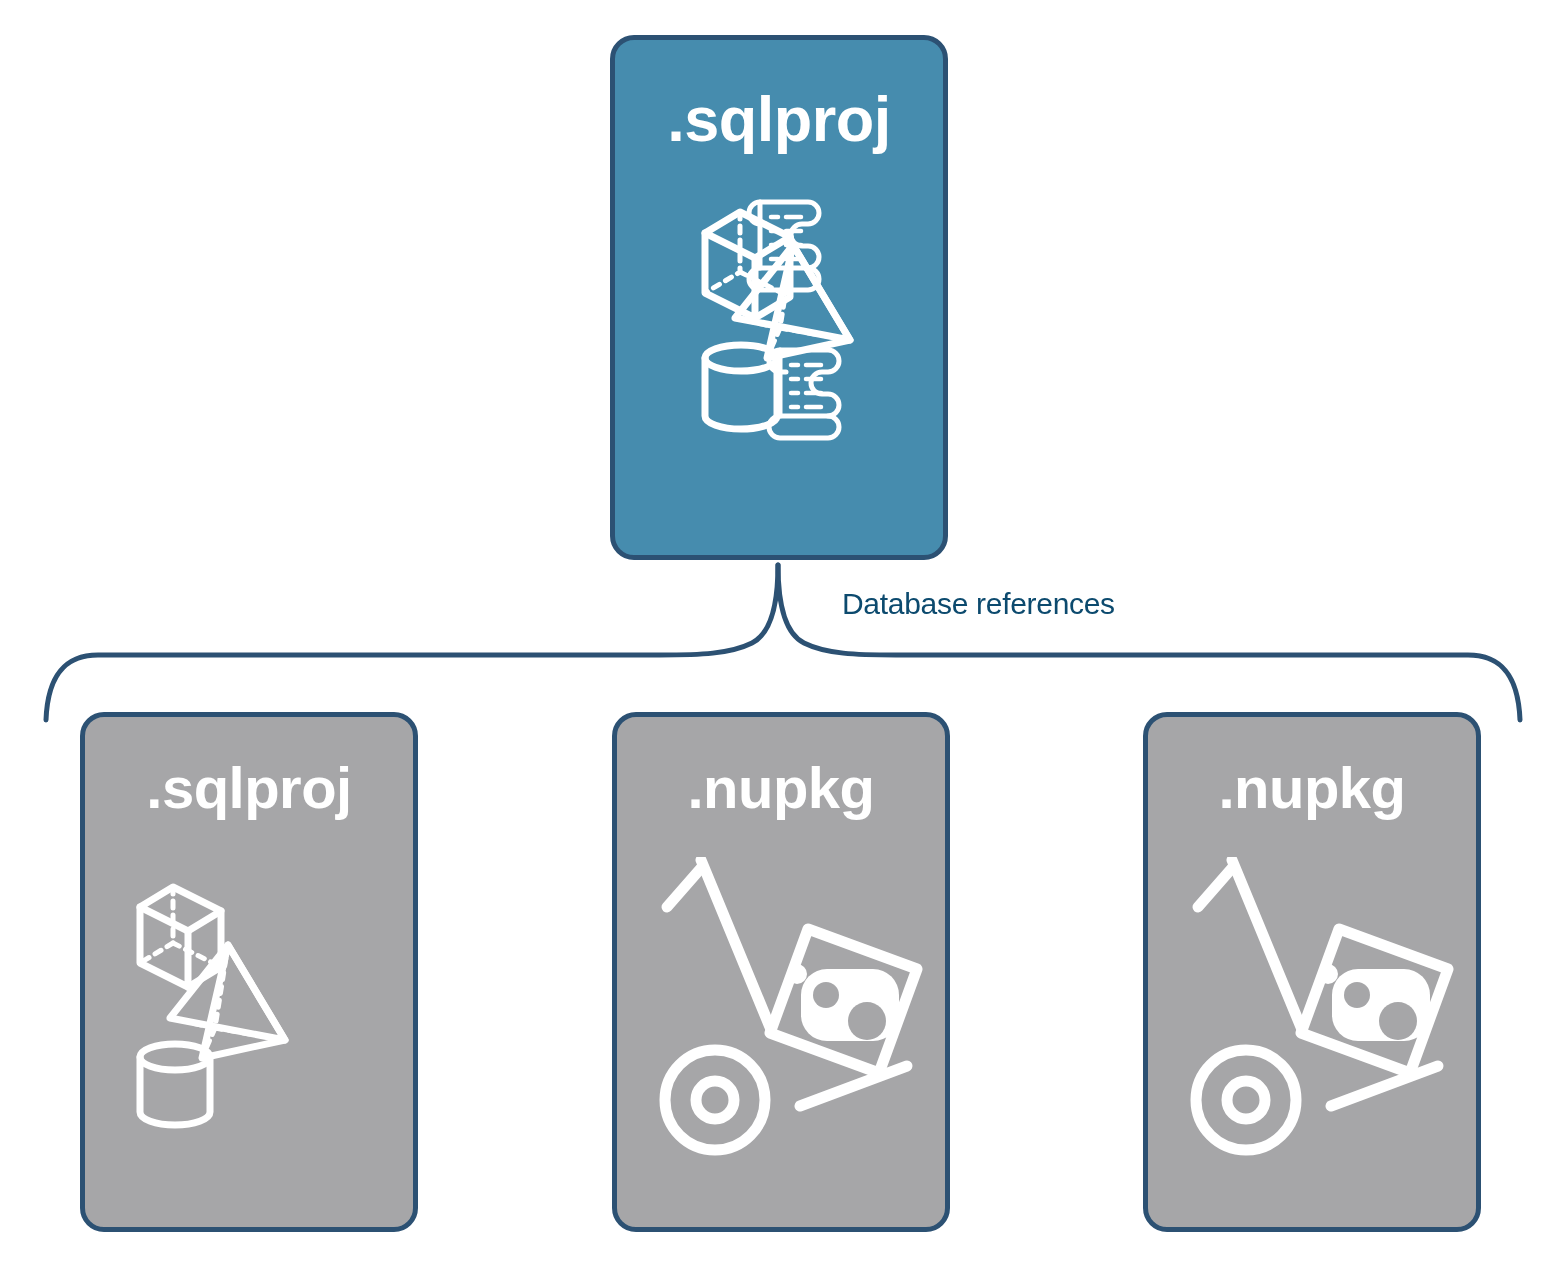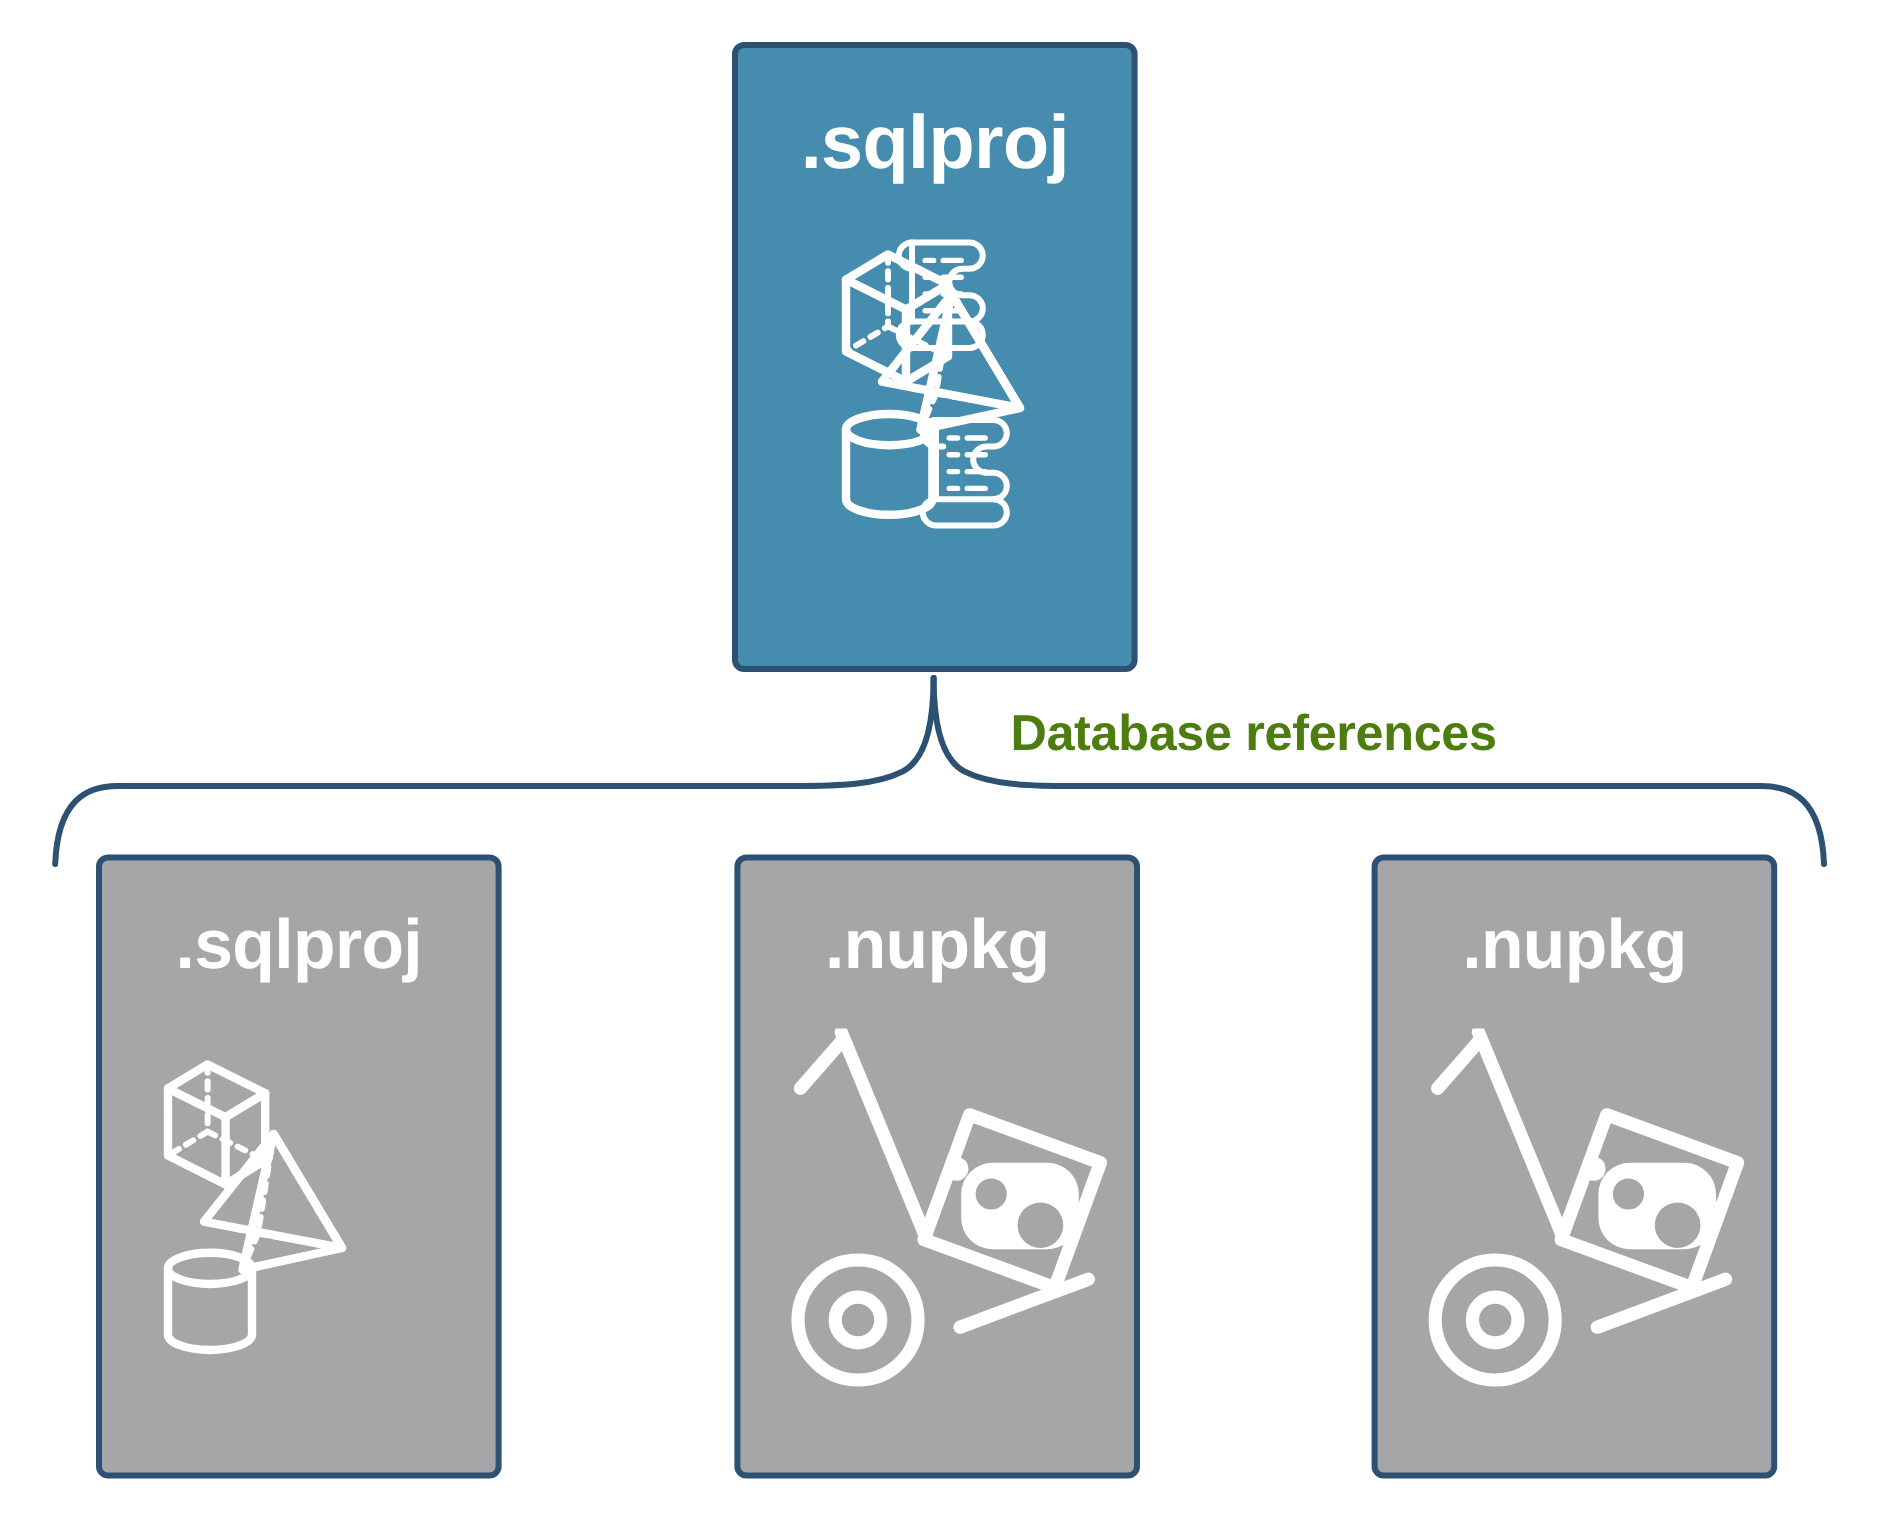--- a/index.html
+++ b/index.html
@@ -16,21 +16,21 @@
   }
   #stage {
     position: absolute;
     left: 0; top: 0;
     width: 1566px;
     height: 1274px;
   }
   .node {
     position: absolute;
     border: 5px solid #2C5173;
-    border-radius: 10px;
+    border-radius: 24px;
     box-sizing: border-box;
     overflow: hidden;
   }
   .node .title {
     position: absolute;
     left: 0;
     width: 100%;
     text-align: center;
     color: #ffffff;
     font-weight: bold;
@@ -80,23 +80,23 @@
     position: absolute;
     left: 0; top: 555px;
     width: 1566px;
     height: 180px;
     pointer-events: none;
   }
   #brace-label {
     position: absolute;
     left: 842px;
     top: 587px;
-    font-size: 42px;
-    font-weight: bold;
-    color: #4d7c0f;
+    font-size: 30px;
+    font-weight: normal;
+    color: #0c4a6e;
     letter-spacing: -0.3px;
     white-space: nowrap;
     user-select: none;
   }
   svg { display: block; }
 </style>
 </head>
 <body>
 
 <div id="stage">

